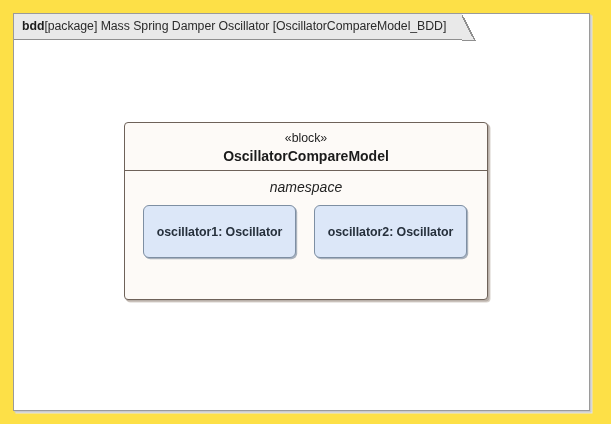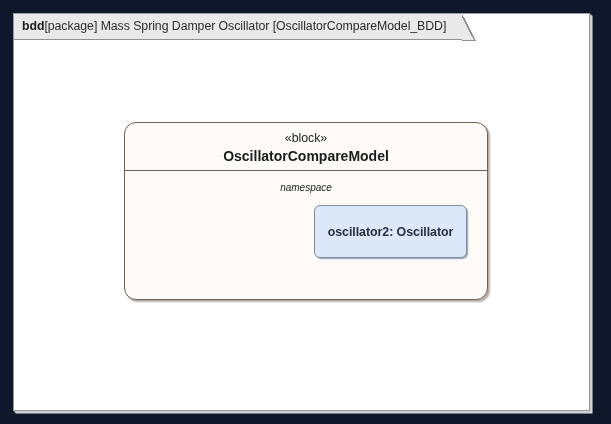--- a/index.html
+++ b/index.html
@@ -16,21 +16,21 @@
     position: relative;
     -webkit-font-smoothing: antialiased;
   }
 
   
   #diagram-canvas {
     position: absolute;
     left: 0; top: 0;
     width: 611px;
     height: 424px;
-    background: #0f172a;
+    background: #fde047;
   }
 
   
   #diagram-frame {
     position: absolute;
     left: 13px;
     top: 13px;
     width: 577px;
     height: 398px;
     box-sizing: border-box;
@@ -92,21 +92,21 @@
   
   #block-oscillatorcomparemodel {
     position: absolute;
     left: 110px;
     top: 108px;
     width: 364px;
     height: 178px;
     box-sizing: border-box;
     background: #fdfaf7;
     border: 1px solid #6e6259;
-    border-radius: 12px;
+    border-radius: 4px;
     box-shadow: 1.5px 1.5px 0 0 #b9b0a9,
                 2.5px 2.5px 0.5px 0 #d8d2cc;
   }
 
   #block-header-compartment {
     position: relative;
     height: 48px;
     border-bottom: 1px solid #6e6259;
     text-align: center;
     box-sizing: border-box;
@@ -130,21 +130,21 @@
 
   #block-namespace-compartment {
     position: relative;
     height: 128px;
     box-sizing: border-box;
   }
   #namespace-label {
     display: block;
     text-align: center;
     padding-top: 9px;
-    font-size: 10px;
+    font-size: 14px;
     font-style: italic;
     color: #1f1f1f;
     line-height: 15px;
   }
 
   
   #parts-row {
     position: absolute;
     left: 0;
     top: 34px;
@@ -192,20 +192,23 @@
       <div id="block-header-compartment">
         <span id="block-stereotype">«block»</span>
         <span id="block-name">OscillatorCompareModel</span>
       </div>
 
       <div id="block-namespace-compartment">
         <span id="namespace-label">namespace</span>
 
         <div id="parts-row">
 
+          <div id="part-oscillator1" class="part-box">
+            <span class="part-label">oscillator1: Oscillator</span>
+          </div>
 
           <div id="part-oscillator2" class="part-box">
             <span class="part-label">oscillator2: Oscillator</span>
           </div>
 
         </div>
       </div>
 
     </div>
 

